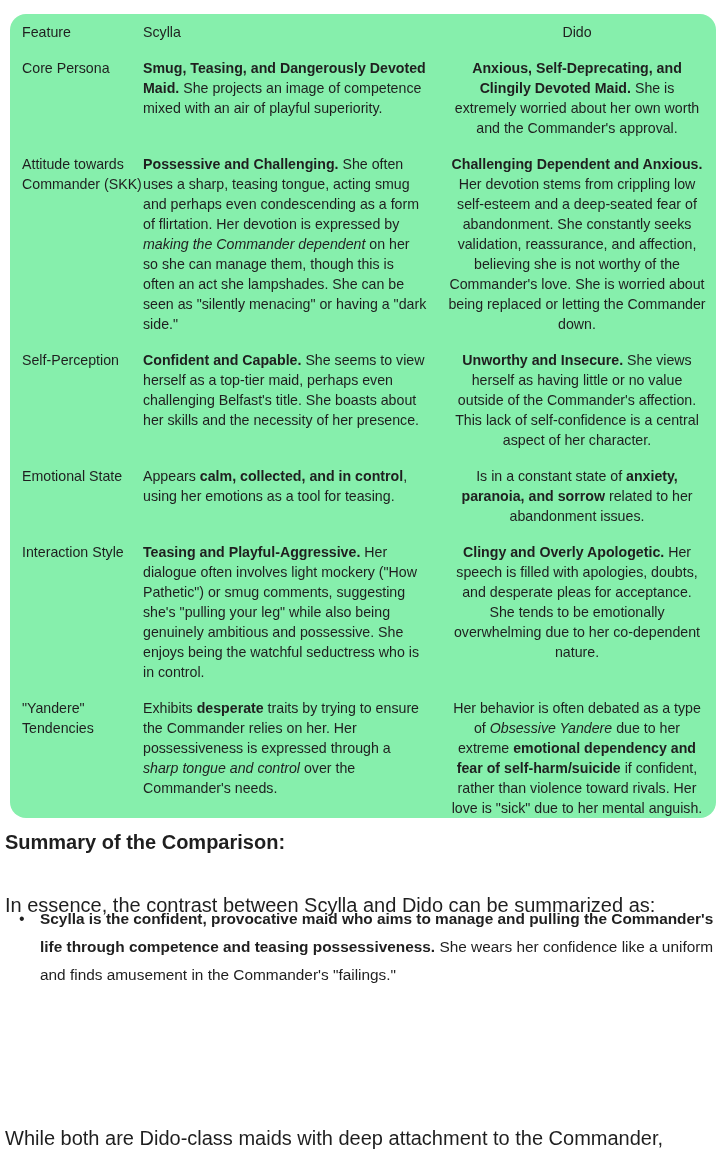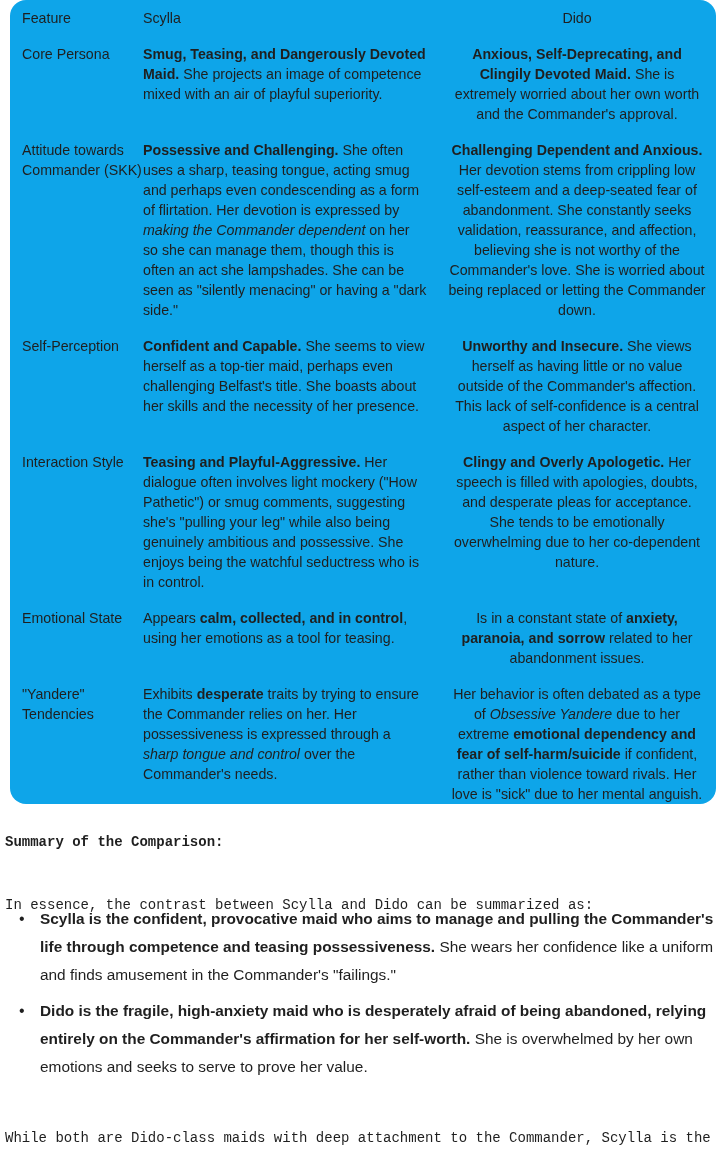--- a/index.html
+++ b/index.html
@@ -1,33 +1,33 @@
 <!DOCTYPE html>
 <html><head>
 <meta charset="utf-8">
 <style>
   html, body { margin: 0; padding: 0; background: #ffffff; }
   body {
     width: 718px; height: 1156px; overflow: hidden; position: relative;
     font-family: "Liberation Sans", sans-serif; color: #1f1f1f;
   }
   .table-wrap {
-    position: absolute; left: 10px; top: 0; width: 706px; height: 804px;
-    background: #0ea5e9; border-radius: 16px;
+    position: absolute; left: 10px; top: 14px; width: 706px; height: 804px;
+    background: #86efac; border-radius: 16px;
   }
   table { border-collapse: collapse; width: 100%; font-size: 14.2px; line-height: 20px; }
   th { font-weight: normal; text-align: left; padding: 8px 0 16px 0; vertical-align: top; color: #1f1f1f; }
   td { vertical-align: top; padding: 0 0 16px 0; color: #1f1f1f; }
   td.c0, th.c0 { padding-left: 12px; width: 121px; font-weight: normal; }
   th.c0 { font-weight: normal; }
   td.c1, th.c1 { width: 284px; padding-right: 21px; margin-left: 48px; }
   td.c2, th.c2 { padding-right: 10px; text-align: center; }
   tr.row td { padding-bottom: 16px; }
   b { font-weight: bold; }
-  .summary { position: absolute; left: 5px; width: 710px; font-size: 14px; font-family: Liberation Mono, monospace; }
+  .summary { position: absolute; left: 5px; width: 710px; font-size: 20px; }
   .sum-title { top: 832px; font-weight: bold; line-height: 20px; }
   .sum-intro { top: 895px; line-height: 20px; }
   ul.sum-list { position: absolute; left: 5px; top: 905px; width: 712px; margin: 0; padding: 0 0 0 35px; list-style: none; font-size: 15.4px; line-height: 28px; box-sizing: border-box; }
   ul.sum-list li { position: relative; margin-bottom: 8px; }
   ul.sum-list li::before { content: "•"; position: absolute; left: -21px; top: 0; font-size: 16px; }
   .sum-close { top: 1124px; line-height: 28px; }
 </style>
 </head>
 <body>
 
@@ -54,39 +54,38 @@
         <td class="c2"><b>Challenging Dependent and Anxious.</b><span> Her devotion stems from crippling low self-esteem and a deep-seated fear of abandonment. She constantly seeks validation, reassurance, and affection, believing she is not worthy of the Commander's love. She is worried about being replaced or letting the Commander down.</span></td>
       </tr>
 
       <tr class="row">
         <td class="c0">Self-Perception</td>
         <td class="c1"><b>Confident and Capable.</b><span> She seems to view herself as a top-tier maid, perhaps even challenging Belfast's title. She boasts about her skills and the necessity of her presence.</span></td>
         <td class="c2"><b>Unworthy and Insecure.</b><span> She views herself as having little or no value outside of the Commander's affection. This lack of self-confidence is a central aspect of her character.</span></td>
       </tr>
 
       <tr class="row">
+        <td class="c0">Emotional State</td>
+        <td class="c1"><span>Appears </span><b>calm, collected, and in control</b><span>, using her emotions as a tool for teasing.</span></td>
+        <td class="c2"><span>Is in a constant state of </span><b>anxiety, paranoia, and sorrow</b><span> related to her abandonment issues.</span></td>
+      </tr>
+
+      <tr class="row">
         <td class="c0">Interaction Style</td>
         <td class="c1"><b>Teasing and Playful-Aggressive.</b><span> Her dialogue often involves light mockery ("How Pathetic") or smug comments, suggesting she's "pulling your leg" while also being genuinely ambitious and possessive. She enjoys being the watchful seductress who is in control.</span></td>
         <td class="c2"><b>Clingy and Overly Apologetic.</b><span> Her speech is filled with apologies, doubts, and desperate pleas for acceptance. She tends to be emotionally overwhelming due to her co-dependent nature.</span></td>
-      </tr>
-
-      <tr class="row">
-        <td class="c0">Emotional State</td>
-        <td class="c1"><span>Appears </span><b>calm, collected, and in control</b><span>, using her emotions as a tool for teasing.</span></td>
-        <td class="c2"><span>Is in a constant state of </span><b>anxiety, paranoia, and sorrow</b><span> related to her abandonment issues.</span></td>
       </tr>
 
       <tr class="row">
         <td class="c0">"Yandere" Tendencies</td>
         <td class="c1"><span>Exhibits </span><b>desperate</b><span> traits by trying to ensure the Commander relies on her. Her possessiveness is expressed through a </span><i>sharp tongue and control</i><span> over the Commander's needs.</span></td>
         <td class="c2"><span>Her behavior is often debated as a type of </span><i>Obsessive Yandere</i><span> due to her extreme </span><b>emotional dependency and fear of self-harm/suicide</b><span> if confident, rather than violence toward rivals. Her love is "sick" due to her mental anguish.</span></td>
       </tr>
     </tbody>
   </table>
 </div>
 
 <div class="summary sum-title">Summary of the Comparison:</div>
 <div class="summary sum-intro">In essence, the contrast between Scylla and Dido can be summarized as:</div>
 <ul class="sum-list">
   <li><b>Scylla is the confident, provocative maid who aims to manage and pulling the Commander's life through competence and teasing possessiveness.</b><span> She wears her confidence like a uniform and finds amusement in the Commander's "failings."</span></li>
-  <li><b>Dido is the fragile, high-anxiety maid who is desperately afraid of being abandoned, relying entirely on the Commander's affirmation for her self-worth.</b><span> She is overwhelmed by her own emotions and seeks to serve to prove her value.</span></li>
 </ul>
 <div class="summary sum-close">While both are Dido-class maids with deep attachment to the Commander, Scylla is the dominant personality in the relationship, and Dido is the submissive/co-dependent one.</div>
 
 </body></html>

